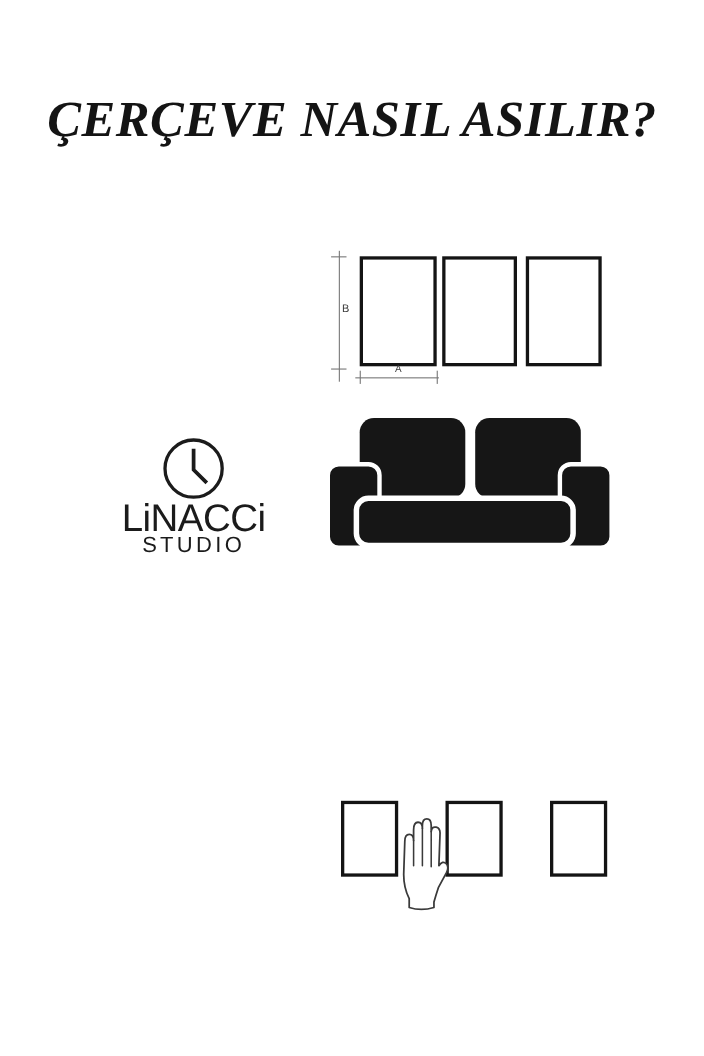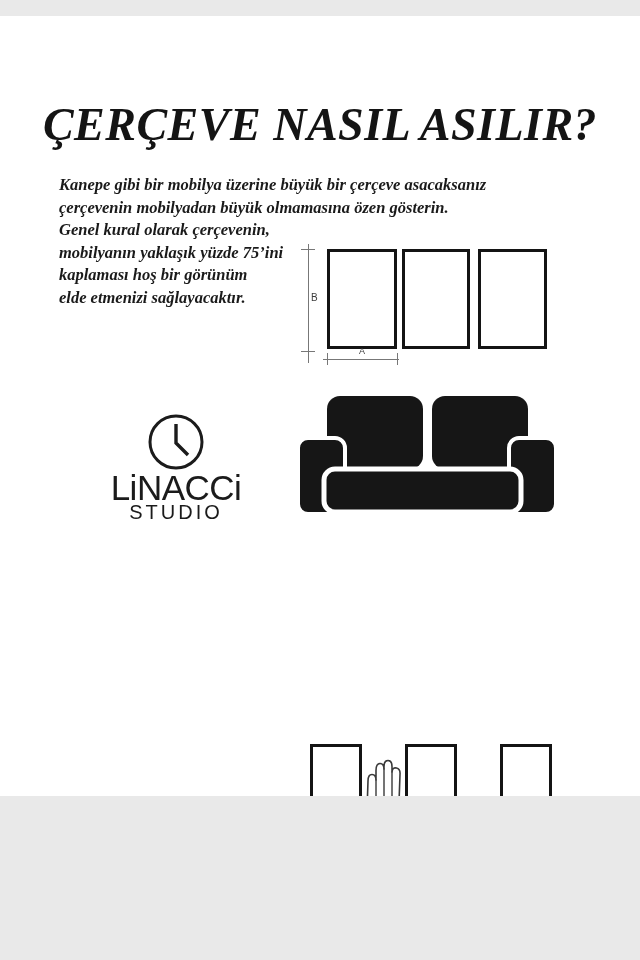--- a/index.html
+++ b/index.html
@@ -3,23 +3,23 @@
 <meta charset="utf-8">
 <style>
   :root{
     --ink:#141414;
     --bg:#ffffff;
     --dim:#777777;
   }
   html,body{margin:0;padding:0;background:#e9e9e9;}
   .page{
     position:relative;
-    width:640px;height:780px;
+    width:640px;height:960px;
     background:var(--bg);
-    margin:16px auto;
+    margin:0 auto;
     overflow:hidden;
     font-family:"Liberation Serif",serif;
     color:var(--ink);
     text-decoration:underline;
   }
   
   .title{
     position:absolute;top:84px;left:0;right:0;
     margin:0;
     text-align:center;
@@ -89,26 +89,20 @@
   .d2-f3{left:195px;top:8px;width:52px;height:69px;border-width:3px;}
   .hand{position:absolute;left:57px;top:20px;}
 </style>
 </head>
 <body>
 
 <div class="page">
 
   <h1 class="title">ÇERÇEVE NASIL ASILIR?</h1>
 
-  <p class="textblock intro">Kanepe gibi bir mobilya üzerine büyük bir çerçeve asacaksanız
- çerçevenin mobilyadan büyük olmamasına özen gösterin.
- Genel kural olarak çerçevenin,
-mobilyanın yaklaşık yüzde 75’ini
-kaplaması hoş bir görünüm
-elde etmenizi sağlayacaktır.</p>
 
   <div class="diagram1">
     <div class="dimline vline"></div>
     <div class="dimline tick-top"></div>
     <div class="dimline tick-bot"></div>
     <span class="dimlabel label-b">B</span>
 
     <div class="frame d1-f1"></div>
     <div class="frame d1-f2"></div>
     <div class="frame d1-f3"></div>

